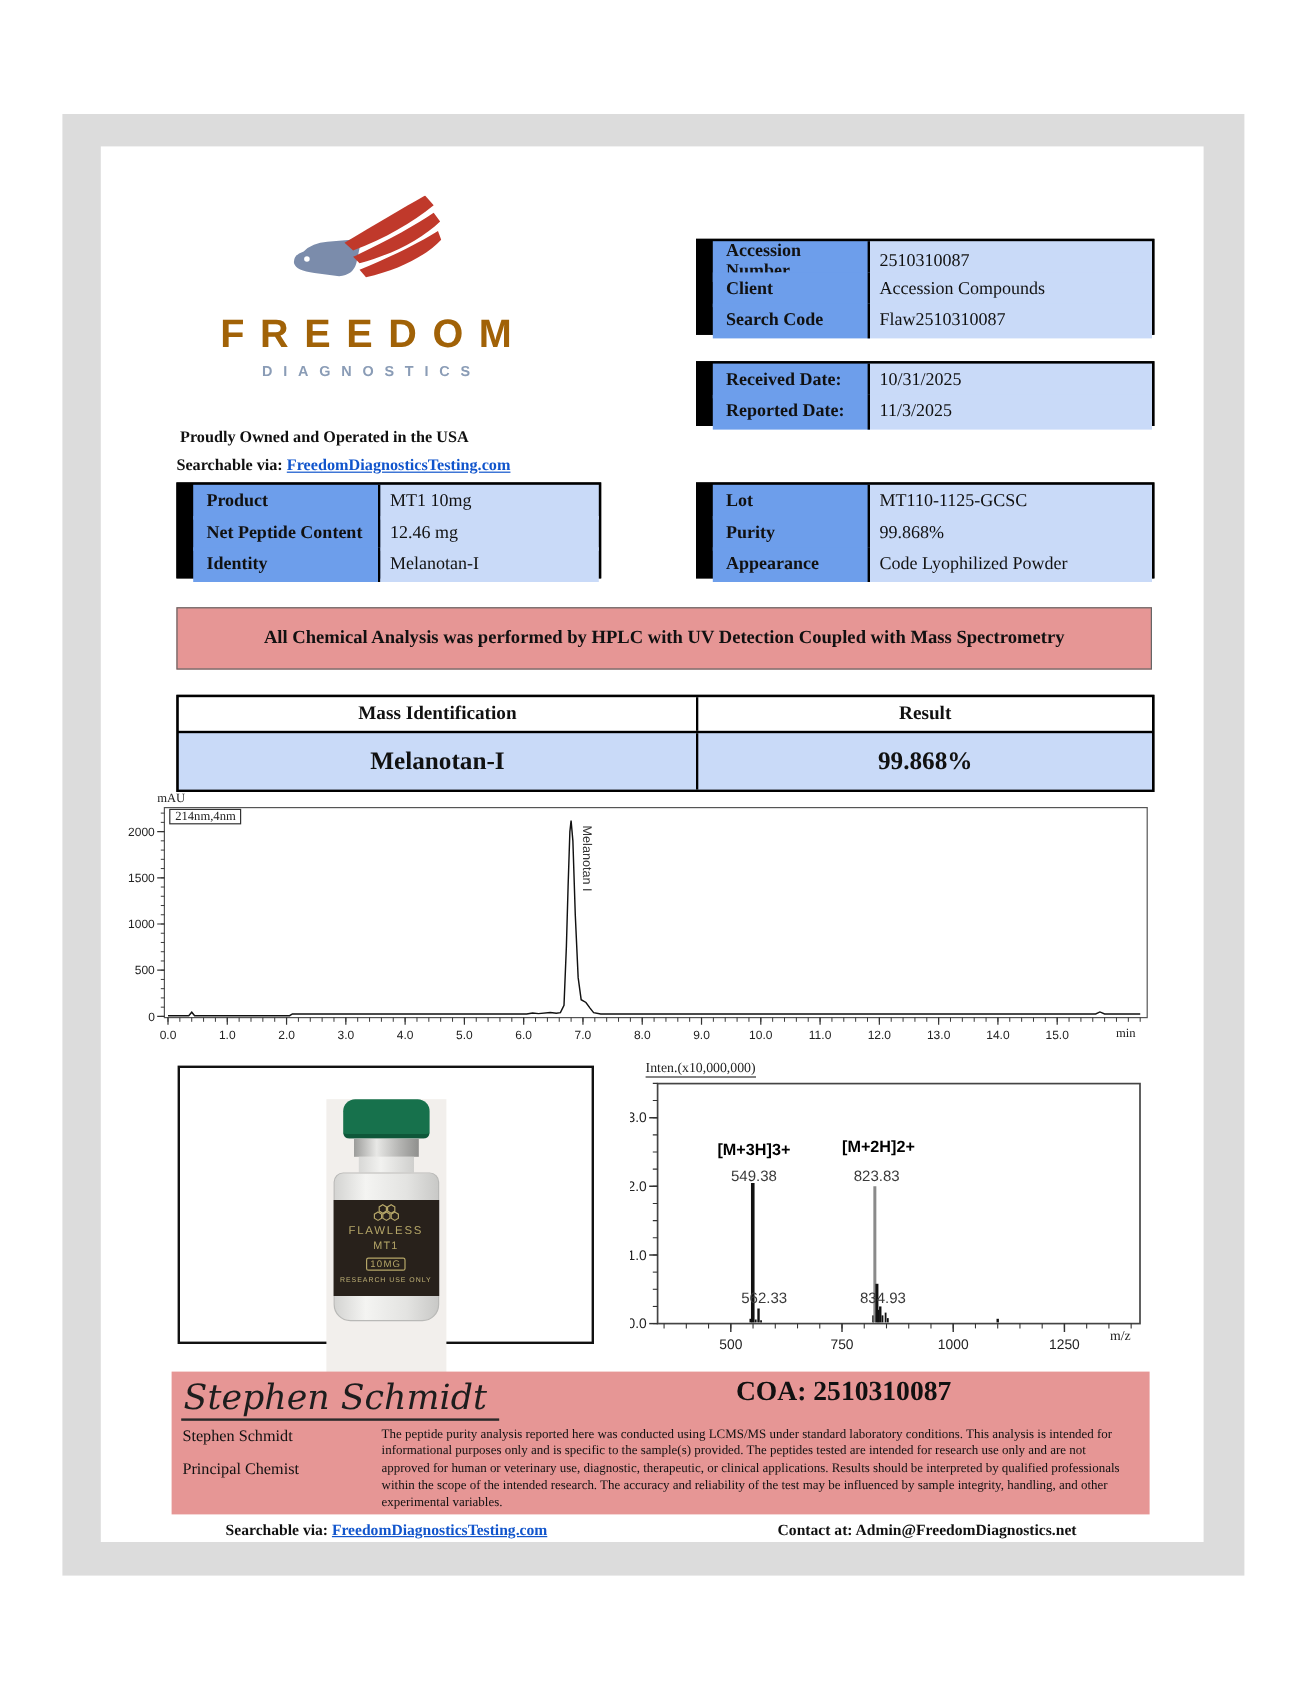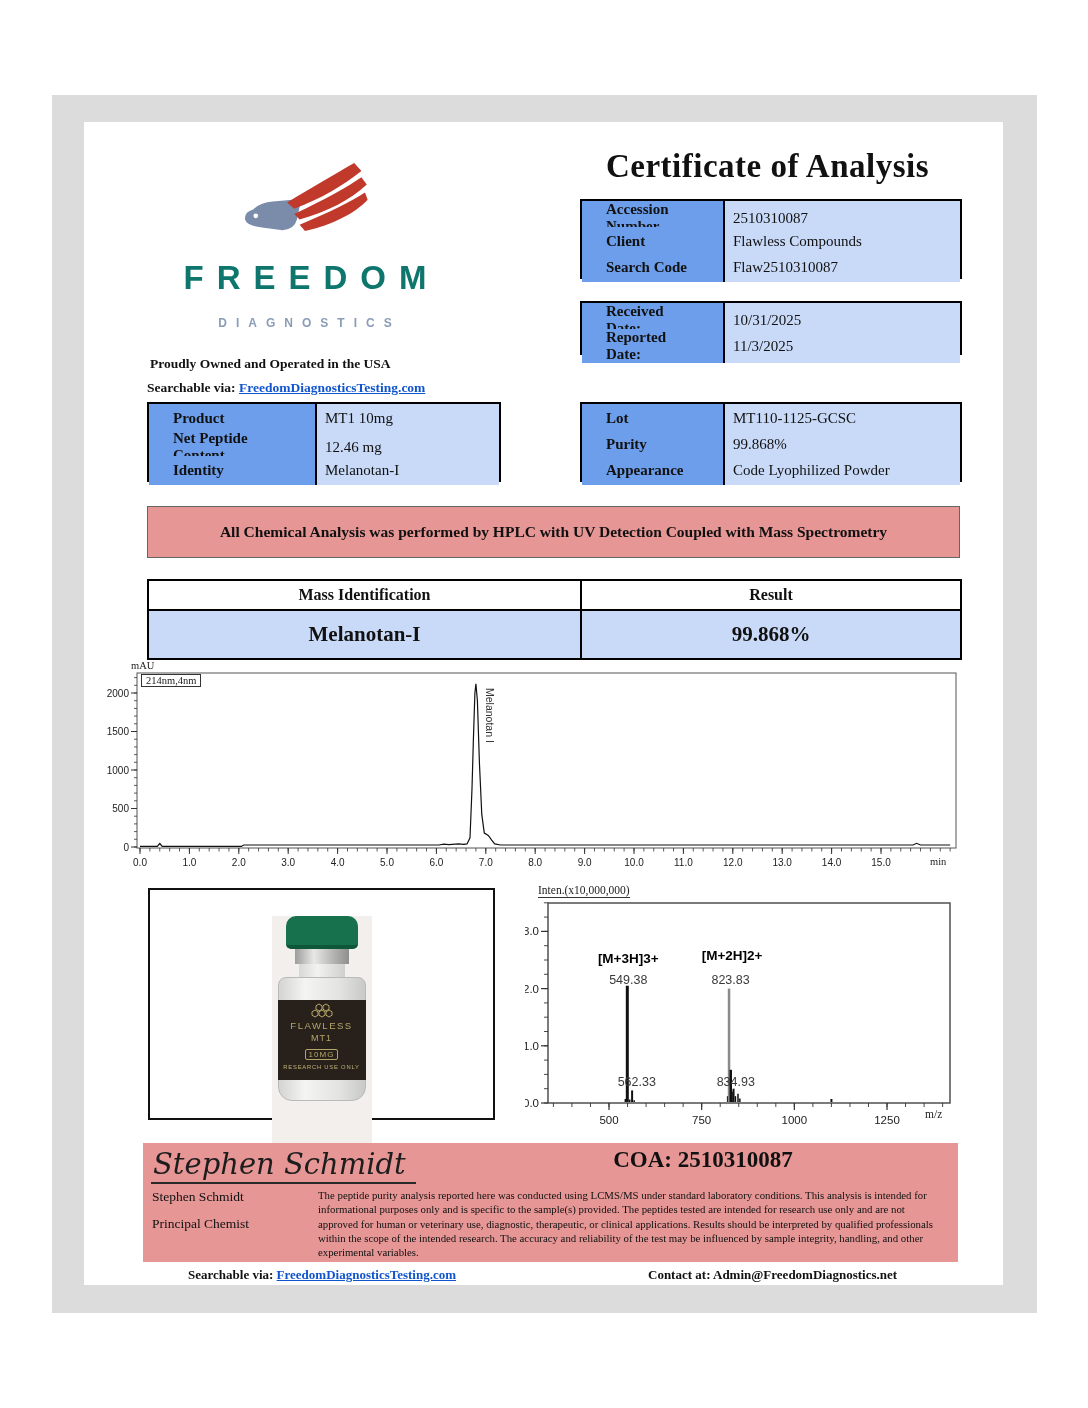--- a/index.html
+++ b/index.html
@@ -5,38 +5,38 @@
   html,body{margin:0;padding:0;background:#fff;}
   .canvas{position:relative;width:1088px;height:1408px;background:#ffffff;overflow:hidden;
           font-family:"Liberation Serif",serif;color:#111;}
   .frame{position:absolute;left:52px;top:95px;width:985px;height:1218px;background:#dcdcdc;}
   .page{position:absolute;left:84px;top:122px;width:919px;height:1163px;background:#ffffff;}
 
   
   .logo-block{position:absolute;left:150px;top:163px;width:310px;text-align:center;}
   .logo-eagle{display:block;margin:0 auto;}
   .logo-name{margin-top:2px;font-family:"Liberation Sans",sans-serif;font-weight:bold;
-             font-size:33px;letter-spacing:13px;color:#0f766e;padding-left:13px;}
-  .logo-sub{margin-top:19px;font-family:"Liberation Sans",sans-serif;font-weight:bold;
+             font-size:33px;letter-spacing:13px;color:#a16207;padding-left:13px;}
+  .logo-sub{margin-top:5px;font-family:"Liberation Sans",sans-serif;font-weight:bold;
             font-size:12px;letter-spacing:9px;color:#8a9cb6;padding-left:9px;}
   .tagline{position:absolute;left:150px;top:356px;width:310px;text-align:left;
            font-weight:bold;font-size:13.5px;}
   .search-line{position:absolute;left:147px;top:380px;font-size:13.5px;font-weight:bold;}
   .link{color:#1155cc;text-decoration:underline;cursor:pointer;}
 
   
   .coa-title{position:absolute;left:575px;top:148px;width:385px;text-align:center;
              font-size:33px;font-weight:bold;letter-spacing:0.5px;}
 
   
   .tbl{position:absolute;border:2px solid #000;background:#000;}
   .trow{display:grid;height:24px;}
   .trow + .trow{border-top:2px solid #000;}
   .tlabel{background:#6d9eeb;font-weight:bold;font-size:15px;display:flex;align-items:center;
-          padding:0 24px;border-right:2px solid #000;}
+          padding:0 11px;border-right:2px solid #000;margin-left:12px;}
   .tvalue{background:#c9daf8;font-size:15px;display:flex;align-items:center;padding:6px 8px;}
   .cols-145{grid-template-columns:143px 1fr;}
   .cols-170{grid-template-columns:168px 1fr;}
 
   
   .banner{position:absolute;left:147px;top:506px;width:811px;height:50px;background:#e69695;
           border:1px solid #666;display:flex;align-items:center;justify-content:center;
           font-weight:bold;font-size:15.5px;}
 
   
@@ -104,30 +104,29 @@
     </svg>
     <div class="logo-name">FREEDOM</div>
     <div class="logo-sub">DIAGNOSTICS</div>
   </div>
   <div class="tagline">Proudly Owned and Operated in the USA</div>
   <div class="search-line">
     <span>Searchable via:</span>
     <span class="link">FreedomDiagnosticsTesting.com</span>
   </div>
 
-  <div class="coa-title">Certificate of Analysis</div>
 
   <div class="tbl" style="left:580px;top:199px;width:378px;">
     <div class="trow cols-145">
       <div class="tlabel">Accession Number</div>
       <div class="tvalue">2510310087</div>
     </div>
     <div class="trow cols-145">
       <div class="tlabel">Client</div>
-      <div class="tvalue">Flawless Compounds</div>
+      <div class="tvalue">Accession Compounds</div>
     </div>
     <div class="trow cols-145">
       <div class="tlabel">Search Code</div>
       <div class="tvalue">Flaw2510310087</div>
     </div>
   </div>
 
   <div class="tbl" style="left:580px;top:301px;width:378px;">
     <div class="trow cols-145">
       <div class="tlabel">Received Date:</div>

